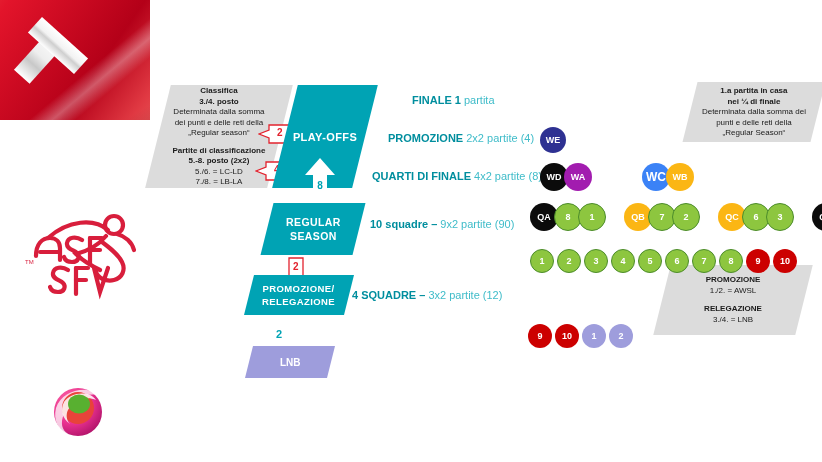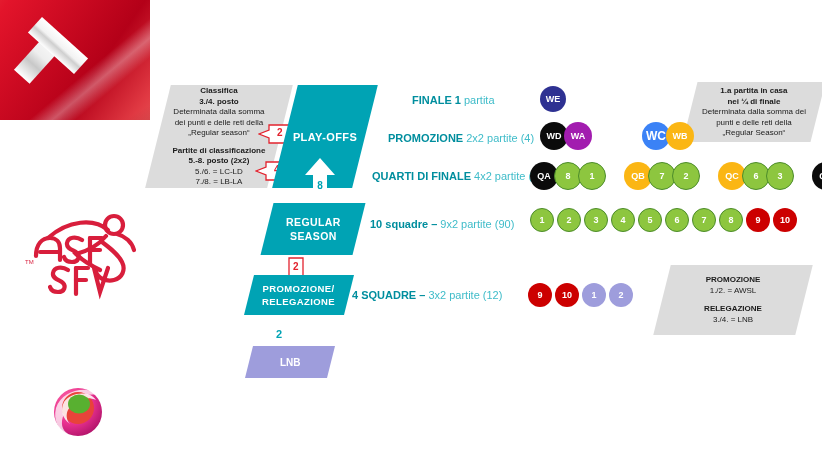--- a/index.html
+++ b/index.html
@@ -47,21 +47,21 @@
 
   
   .lbl{position:absolute;color:#00A3B4;font-size:11px;white-space:nowrap;}
   .lbl b{font-weight:bold;color:#008E9E;}
   .lbl .lite{color:#3FBCC9;}
 
   .tiny{font-size:8px;line-height:10.5px;}
 
   
   .circ{position:absolute;border-radius:50%;display:flex;align-items:center;
-        justify-content:center;font-weight:bold;color:#ffffff;box-sizing:border-box;}
+        justify-content:center;font-weight:bold;color:#ffffff;box-sizing:border-box;margin-top:41px;}
 
   
   .redarrow{position:absolute;color:#E2232E;font-weight:bold;font-size:10px;}
   .redarrow svg{display:block;}
 
   
   #playoff-arrow{position:absolute;left:303px;top:156px;width:34px;height:44px;}
   #playoff-arrow .num{position:absolute;left:0;top:24px;width:34px;text-align:center;
         color:#00A3B4;font-size:10px;font-weight:bold;}
 </style>

